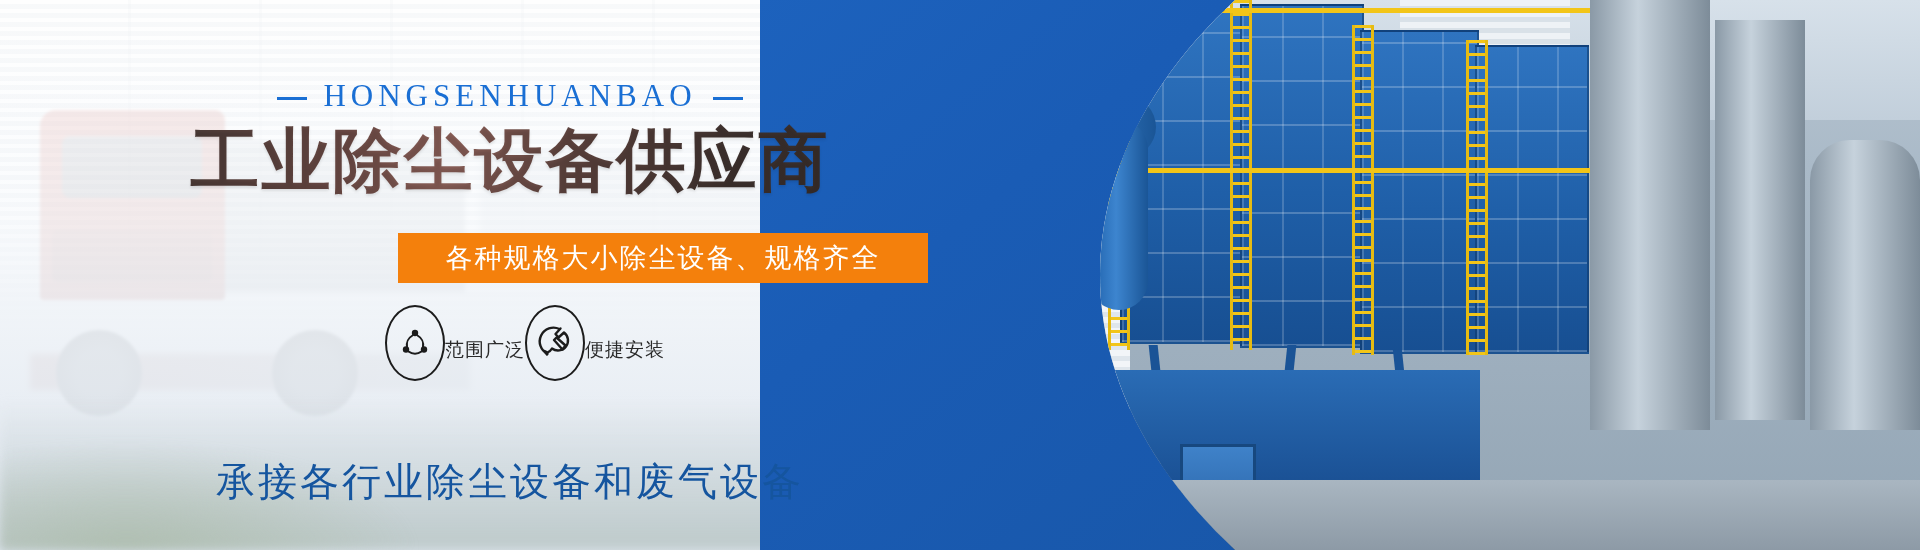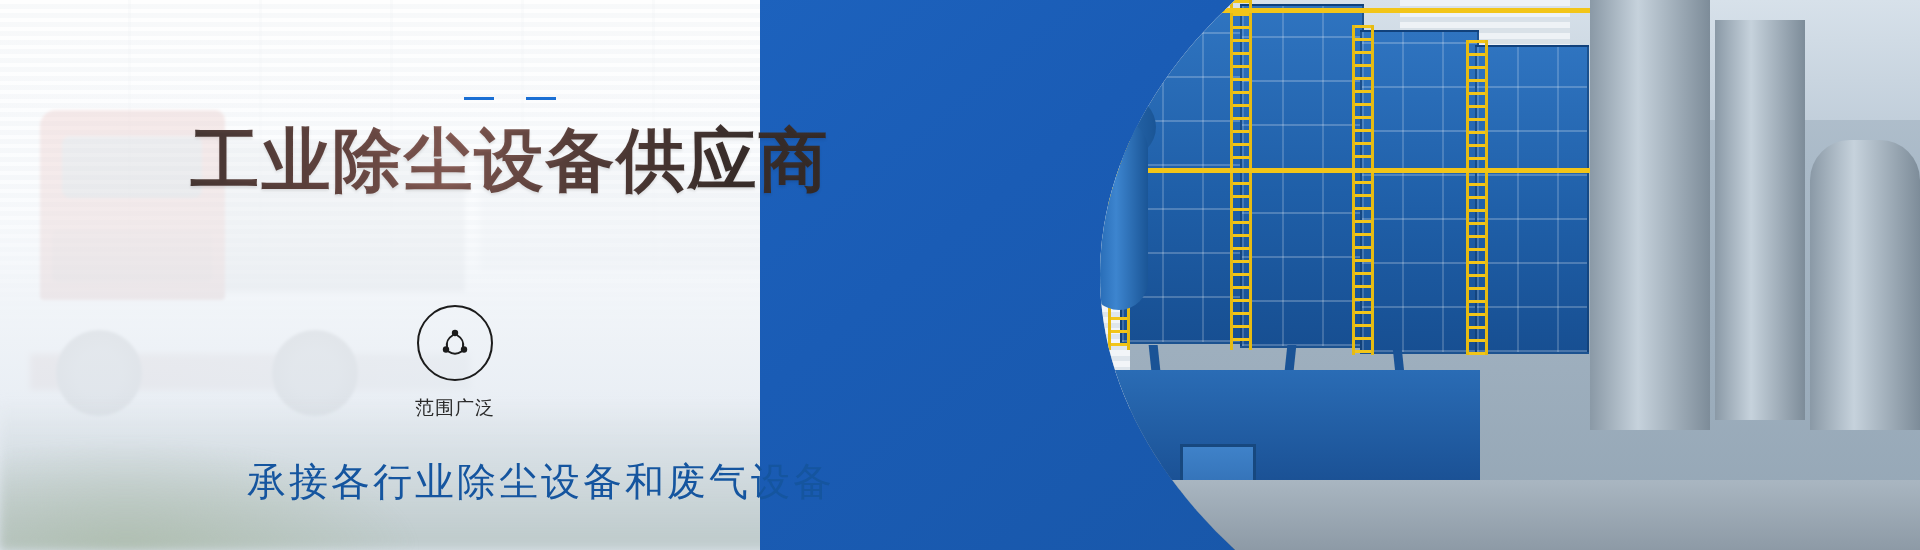--- a/index.html
+++ b/index.html
@@ -155,29 +155,29 @@
     background:linear-gradient(100deg,#3a2f2c 0%,#4a3a36 18%,#6b4a45 34%,#8a5f58 44%,#5d433e 56%,#3d312e 72%,#2e2725 100%);
     -webkit-background-clip:text;background-clip:text;color:transparent;
     text-shadow:0 2px 3px rgba(0,0,0,.10);}
 
   .subbar{position:absolute;left:398px;top:233px;width:530px;height:50px;background:#f4800c;
     display:flex;align-items:center;justify-content:center;}
   .subbar span{color:#ffffff;font-size:27px;letter-spacing:2px;white-space:nowrap;
     font-family:"DejaVu Sans","Liberation Sans",sans-serif;}
 
   .features{position:absolute;left:385px;top:305px;width:560px;display:flex;gap:0;}
-  .feature{width:140px;display:flex;flex-direction:column;align-items:center;}
+  .feature{width:140px;display:flex;flex-direction:row;align-items:center;}
   .fcircle{width:72px;height:72px;border-radius:50%;border:2.5px solid #1c1c1c;
     display:flex;align-items:center;justify-content:center;background:transparent;}
   .flabel{margin-top:14px;font-size:19px;color:#2a2a2a;letter-spacing:1px;white-space:nowrap;
     font-family:"DejaVu Sans","Liberation Sans",sans-serif;}
 
   .tagline{position:absolute;left:0;top:455px;width:1020px;text-align:center;
     font-family:"DejaVu Sans","Liberation Sans",sans-serif;
-    font-size:39px;color:#15559f;letter-spacing:3px;white-space:nowrap;margin-left:31px;}
+    font-size:39px;color:#15559f;letter-spacing:3px;white-space:nowrap;}
 </style>
 </head>
 <body>
 
 <div id="banner">
 
   <div class="bg-base"></div>
   <div class="ribs"></div>
   <div class="seams"></div>
 
@@ -248,45 +248,63 @@
       <div class="gt4"></div>
 
       <div class="right-ground"></div>
       <div class="photo-shade"></div>
     </div>
   </div>
 
   <div class="content">
 
     <div class="eyebrow">
-      <span class="dash"></span><span class="dash"></span>
+      <span class="dash"></span><span>HONGSENHUANBAO</span><span class="dash"></span>
     </div>
 
     <div class="headline">工业除尘设备供应商</div>
 
+    <div class="subbar">
+      <span>各种规格大小除尘设备、规格齐全</span>
+    </div>
 
     <div class="features">
 
       <div class="feature">
         <div class="fcircle">
           <span>
             <svg width="40" height="40" viewBox="0 0 40 40">
               <path d="M12 26 A11 11 0 0 1 17.5 14.5" fill="none" stroke="#1c1c1c" stroke-width="2" stroke-linecap="round"></path>
               <path d="M22.5 14.5 A11 11 0 0 1 28 26" fill="none" stroke="#1c1c1c" stroke-width="2" stroke-linecap="round"></path>
               <path d="M13.5 30.5 A11 11 0 0 0 26.5 30.5" fill="none" stroke="#1c1c1c" stroke-width="2" stroke-linecap="round"></path>
               <circle cx="20" cy="12" r="3.2" fill="#1c1c1c"></circle>
               <circle cx="11" cy="28.5" r="3.2" fill="#1c1c1c"></circle>
               <circle cx="29" cy="28.5" r="3.2" fill="#1c1c1c"></circle>
             </svg>
           </span>
         </div>
         <div class="flabel">范围广泛</div>
       </div>
 
 
+      <div class="feature">
+        <div class="fcircle">
+          <span>
+            <svg width="40" height="40" viewBox="0 0 40 40">
+              <path d="M25.5 7.5 L20.5 13 L23.5 16.5 L29 11.5
+                       A9.5 9.5 0 0 1 17 27.5
+                       A9.5 9.5 0 0 1 12.5 31.5
+                       L9.5 30 L12 33.5" fill="none" stroke="#1c1c1c" stroke-width="2.4" stroke-linecap="round" stroke-linejoin="round"></path>
+              <path d="M24.5 8 A12.5 12.5 0 1 0 12.5 32.8" fill="none" stroke="#1c1c1c" stroke-width="2.4" stroke-linecap="round"></path>
+              <path d="M19 19 L27.5 28.5 L30.5 24.5 L21.5 16.5 Z" fill="none" stroke="#1c1c1c" stroke-width="2.4" stroke-linejoin="round"></path>
+            </svg>
+          </span>
+        </div>
+        <div class="flabel">便捷安装</div>
+      </div>
 
 
     </div>
 
     <div class="tagline">承接各行业除尘设备和废气设备</div>
   </div>
 
 </div>
 
 </body></html>

